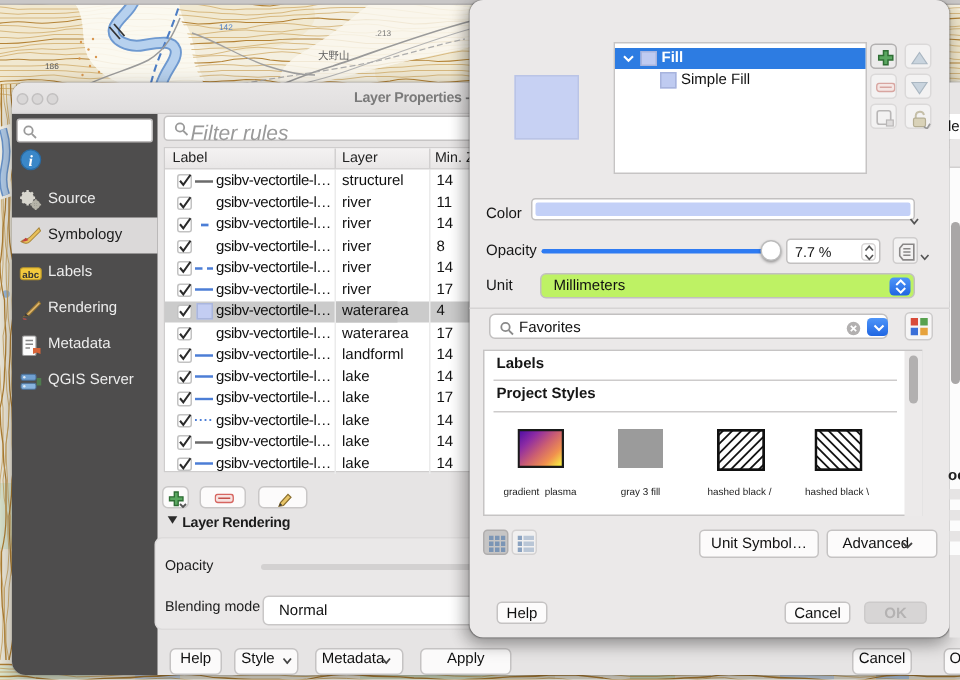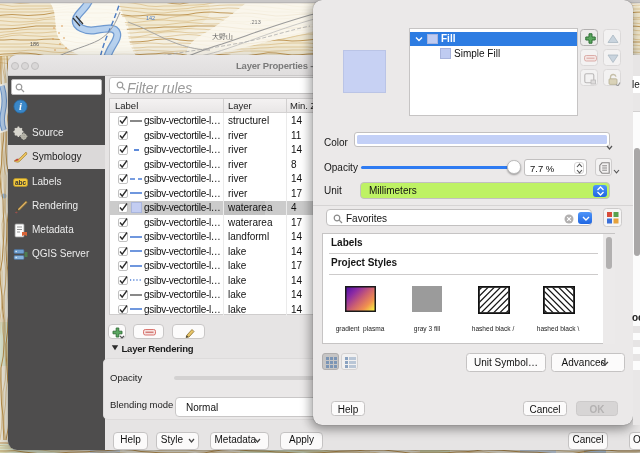--- a/index.html
+++ b/index.html
@@ -424,21 +424,21 @@
 <span class="abs" style="left:178px;top:346.5px;font-size:10px;color:#111">Normal</span>
 <div class="lp-botbtn" style="left:105px;top:377px;width:35px;line-height:14px">Help</div>
 <div class="lp-botbtn" style="left:148px;top:377px;width:43px;line-height:14px">Style&nbsp;&nbsp;&nbsp;&nbsp;</div>
     <svg class="abs" style="left:180px;top:383px" width="7" height="5">
       <path d="M1,1 L3.5,4 L6,1" fill="none" stroke="#444" stroke-width="1.2"></path>
     </svg>
 <div class="lp-botbtn" style="left:202px;top:377px;width:59px;line-height:14px">Metadata&nbsp;&nbsp;&nbsp;</div>
     <svg class="abs" style="left:246px;top:383px" width="7" height="5">
       <path d="M1,1 L3.5,4 L6,1" fill="none" stroke="#444" stroke-width="1.2"></path>
     </svg>
-<div class="lp-botbtn" style="left:272px;top:377px;width:43px;line-height:14px">Apply</div>
+<div class="lp-botbtn" style="left:272px;top:377px;width:61px;line-height:14px">Apply</div>
 <div class="lp-botbtn" style="left:560px;top:377px;width:40px;line-height:14px">Cancel</div>
 <div class="lp-botbtn" style="left:621px;top:377px;width:40px;line-height:14px;text-align:left;padding-left:3px">OK</div>
 </div>
 <div class="ss">
 <div class="prev"></div>
 <div class="tree">
 <div class="trow1">
         <svg class="abs" style="left:5px;top:4px" width="8" height="6">
           <path d="M1,1.5 L4,4.5 L7,1.5" fill="none" stroke="#fff" stroke-width="1.4"></path>
         </svg>

